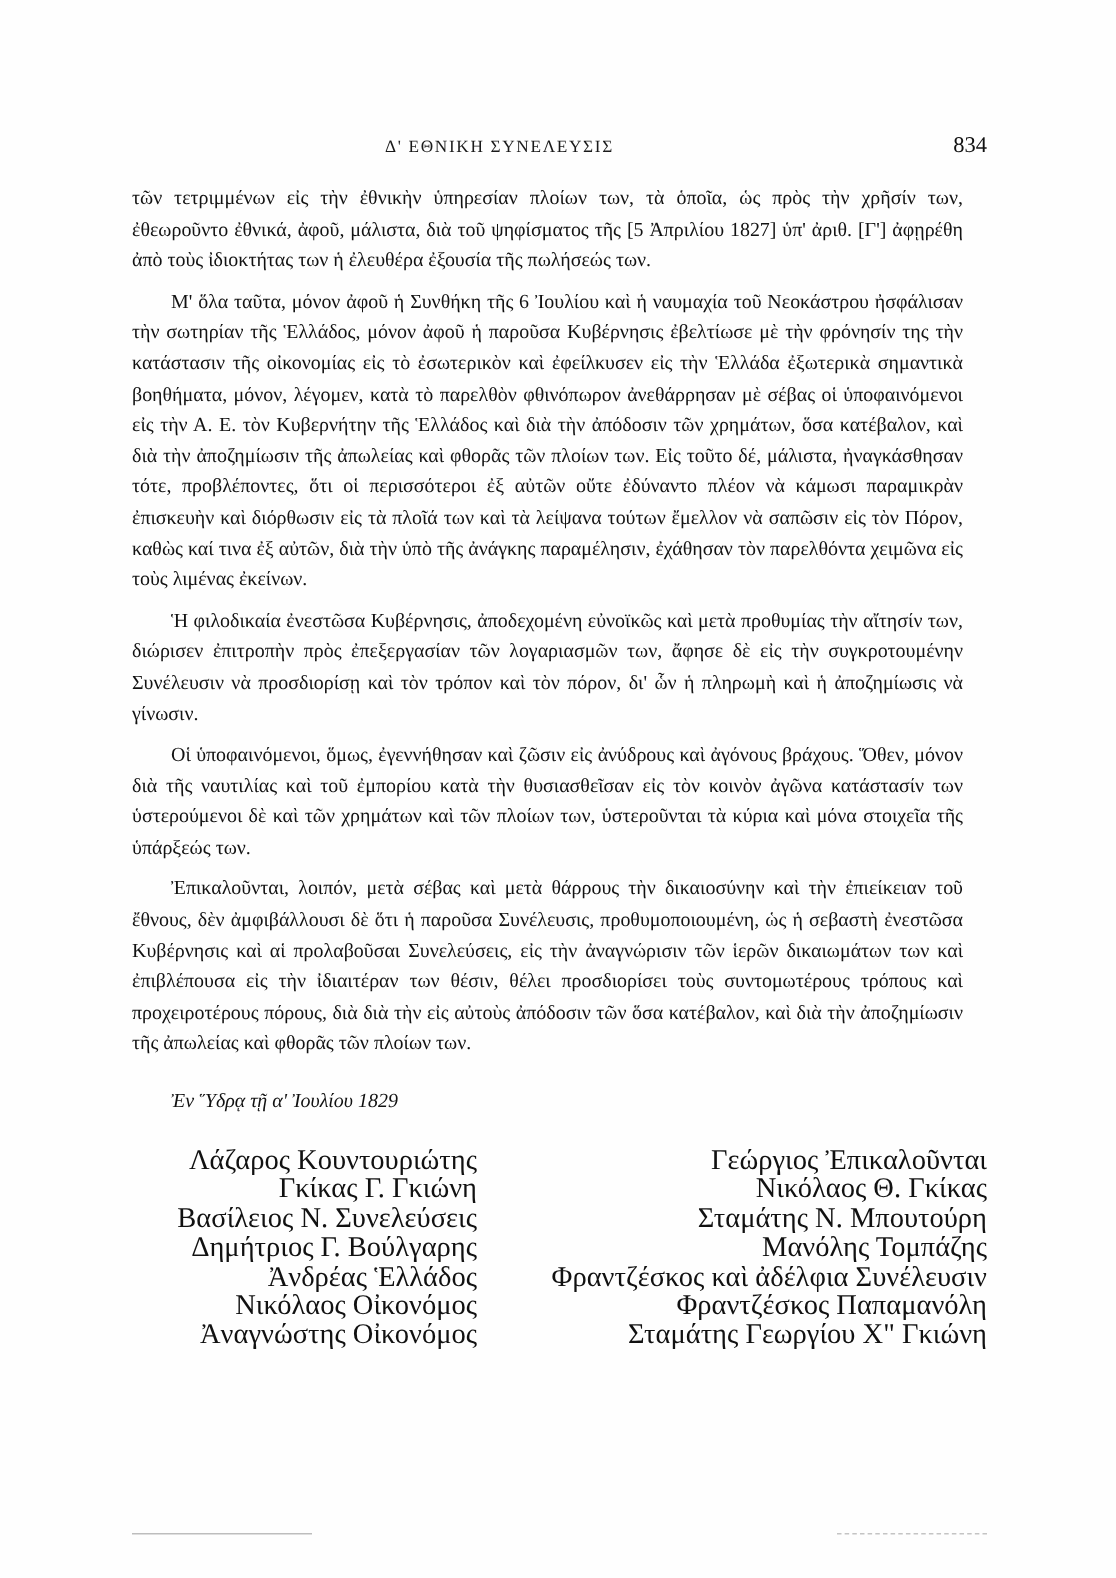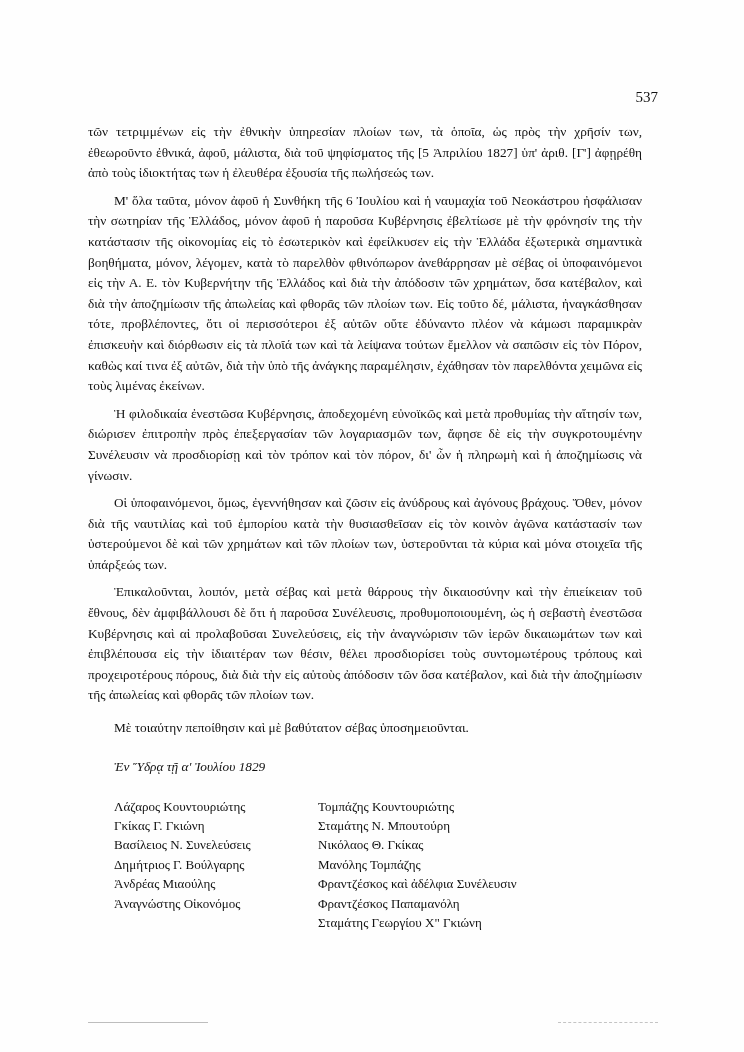--- a/index.html
+++ b/index.html
@@ -82,23 +82,24 @@
     font-size: 13.3px;
     font-style: italic;
     font-family: "Liberation Serif", serif;
   }
   .signatures {
     margin-top: 22px;
     display: flex;
     flex-direction: row;
   }
   .sig-col {
-    font-size: 13px;
+    font-size: 19px;
     line-height: 19.4px;
     font-family: "Liberation Serif", serif;
+    text-align: right;
   }
   .sig-col.left {
     width: 230px;
     padding-left: 26px;
     box-sizing: border-box;
   }
   .sig-col.right {
     width: 340px;
   }
   .sig-name {
@@ -125,48 +126,49 @@
     width: 100px;
     border-top: 1px dashed #c4c4c4;
   }
 </style>
 </head>
 <body>
 
 <div class="page">
 
   <div class="header">
-    <div class="header-pagenum">537</div>
+    <div class="header-title">Δ' ΕΘΝΙΚΗ  ΣΥΝΕΛΕΥΣΙΣ</div>
+    <div class="header-pagenum">834</div>
   </div>
 
   <div class="body-text">
 
     <p class="para">τῶν τετριμμένων εἰς τὴν ἐθνικὴν ὑπηρεσίαν πλοίων των, τὰ ὁποῖα, ὡς πρὸς τὴν χρῆσίν των, ἐθεωροῦντο ἐθνικά, ἀφοῦ, μάλιστα, διὰ τοῦ ψηφίσματος τῆς [5 Ἀπριλίου 1827] ὑπ' ἀριθ. [Γ'] ἀφῃρέθη ἀπὸ τοὺς ἰδιοκτήτας των ἡ ἐλευθέρα ἐξουσία τῆς πωλήσεώς των.</p>
     <p class="para indent">Μ' ὅλα ταῦτα, μόνον ἀφοῦ ἡ Συνθήκη τῆς 6 Ἰουλίου καὶ ἡ ναυμαχία τοῦ Νεοκάστρου ἠσφάλισαν τὴν σωτηρίαν τῆς Ἑλλάδος, μόνον ἀφοῦ ἡ παροῦσα Κυβέρνησις ἐβελτίωσε μὲ τὴν φρόνησίν της τὴν κατάστασιν τῆς οἰκονομίας εἰς τὸ ἐσωτερικὸν καὶ ἐφείλκυσεν εἰς τὴν Ἑλλάδα ἐξωτερικὰ σημαντικὰ βοηθήματα, μόνον, λέγομεν, κατὰ τὸ παρελθὸν φθινόπωρον ἀνεθάρρησαν μὲ σέβας οἱ ὑποφαινόμενοι εἰς τὴν Α. Ε. τὸν Κυβερνήτην τῆς Ἑλλάδος καὶ διὰ τὴν ἀπόδοσιν τῶν χρημάτων, ὅσα κατέβαλον, καὶ διὰ τὴν ἀποζημίωσιν τῆς ἀπωλείας καὶ φθορᾶς τῶν πλοίων των. Εἰς τοῦτο δέ, μάλιστα, ἠναγκάσθησαν τότε, προβλέποντες, ὅτι οἱ περισσότεροι ἐξ αὐτῶν οὔτε ἐδύναντο πλέον νὰ κάμωσι παραμικρὰν ἐπισκευὴν καὶ διόρθωσιν εἰς τὰ πλοῖά των καὶ τὰ λείψανα τούτων ἔμελλον νὰ σαπῶσιν εἰς τὸν Πόρον, καθὼς καί τινα ἐξ αὐτῶν, διὰ τὴν ὑπὸ τῆς ἀνάγκης παραμέλησιν, ἐχάθησαν τὸν παρελθόντα χειμῶνα εἰς τοὺς λιμένας ἐκείνων.</p>
     <p class="para indent">Ἡ φιλοδικαία ἐνεστῶσα Κυβέρνησις, ἀποδεχομένη εὐνοϊκῶς καὶ μετὰ προθυμίας τὴν αἴτησίν των, διώρισεν ἐπιτροπὴν πρὸς ἐπεξεργασίαν τῶν λογαριασμῶν των, ἄφησε δὲ εἰς τὴν συγκροτουμένην Συνέλευσιν νὰ προσδιορίσῃ καὶ τὸν τρόπον καὶ τὸν πόρον, δι' ὧν ἡ πληρωμὴ καὶ ἡ ἀποζημίωσις νὰ γίνωσιν.</p>
     <p class="para indent">Οἱ ὑποφαινόμενοι, ὅμως, ἐγεννήθησαν καὶ ζῶσιν εἰς ἀνύδρους καὶ ἀγόνους βράχους. Ὅθεν, μόνον διὰ τῆς ναυτιλίας καὶ τοῦ ἐμπορίου κατὰ τὴν θυσιασθεῖσαν εἰς τὸν κοινὸν ἀγῶνα κατάστασίν των ὑστερούμενοι δὲ καὶ τῶν χρημάτων καὶ τῶν πλοίων των, ὑστεροῦνται τὰ κύρια καὶ μόνα στοιχεῖα τῆς ὑπάρξεώς των.</p>
     <p class="para indent">Ἐπικαλοῦνται, λοιπόν, μετὰ σέβας καὶ μετὰ θάρρους τὴν δικαιοσύνην καὶ τὴν ἐπιείκειαν τοῦ ἔθνους, δὲν ἀμφιβάλλουσι δὲ ὅτι ἡ παροῦσα Συνέλευσις, προθυμοποιουμένη, ὡς ἡ σεβαστὴ ἐνεστῶσα Κυβέρνησις καὶ αἱ προλαβοῦσαι Συνελεύσεις, εἰς τὴν ἀναγνώρισιν τῶν ἱερῶν δικαιωμάτων των καὶ ἐπιβλέπουσα εἰς τὴν ἰδιαιτέραν των θέσιν, θέλει προσδιορίσει τοὺς συντομωτέρους τρόπους καὶ προχειροτέρους πόρους, διὰ διὰ τὴν εἰς αὐτοὺς ἀπόδοσιν τῶν ὅσα κατέβαλον, καὶ διὰ τὴν ἀποζημίωσιν τῆς ἀπωλείας καὶ φθορᾶς τῶν πλοίων των.</p>
 
-    <div class="closing">Μὲ τοιαύτην πεποίθησιν καὶ μὲ βαθύτατον σέβας ὑποσημειοῦνται.</div>
 
     <div class="dateline">Ἐν Ὕδρᾳ τῇ α' Ἰουλίου 1829</div>
 
     <div class="signatures">
       <div class="sig-col left">
         <div class="sig-name">Λάζαρος Κουντουριώτης</div>
         <div class="sig-name">Γκίκας Γ. Γκιώνη</div>
         <div class="sig-name">Βασίλειος Ν. Συνελεύσεις</div>
         <div class="sig-name">Δημήτριος Γ. Βούλγαρης</div>
-        <div class="sig-name">Ἀνδρέας Μιαούλης</div>
+        <div class="sig-name">Ἀνδρέας Ἑλλάδος</div>
+        <div class="sig-name">Νικόλαος Οἰκονόμος</div>
         <div class="sig-name">Ἀναγνώστης Οἰκονόμος</div>
       </div>
       <div class="sig-col right">
-        <div class="sig-name">Τομπάζης Κουντουριώτης</div>
+        <div class="sig-name">Γεώργιος Ἐπικαλοῦνται</div>
+        <div class="sig-name">Νικόλαος Θ. Γκίκας</div>
         <div class="sig-name">Σταμάτης Ν. Μπουτούρη</div>
-        <div class="sig-name">Νικόλαος Θ. Γκίκας</div>
         <div class="sig-name">Μανόλης Τομπάζης</div>
         <div class="sig-name">Φραντζέσκος καὶ ἀδέλφια Συνέλευσιν</div>
         <div class="sig-name">Φραντζέσκος Παπαμανόλη</div>
         <div class="sig-name">Σταμάτης Γεωργίου Χ" Γκιώνη</div>
       </div>
     </div>
 
   </div>
 
   <div class="footer-rules">

